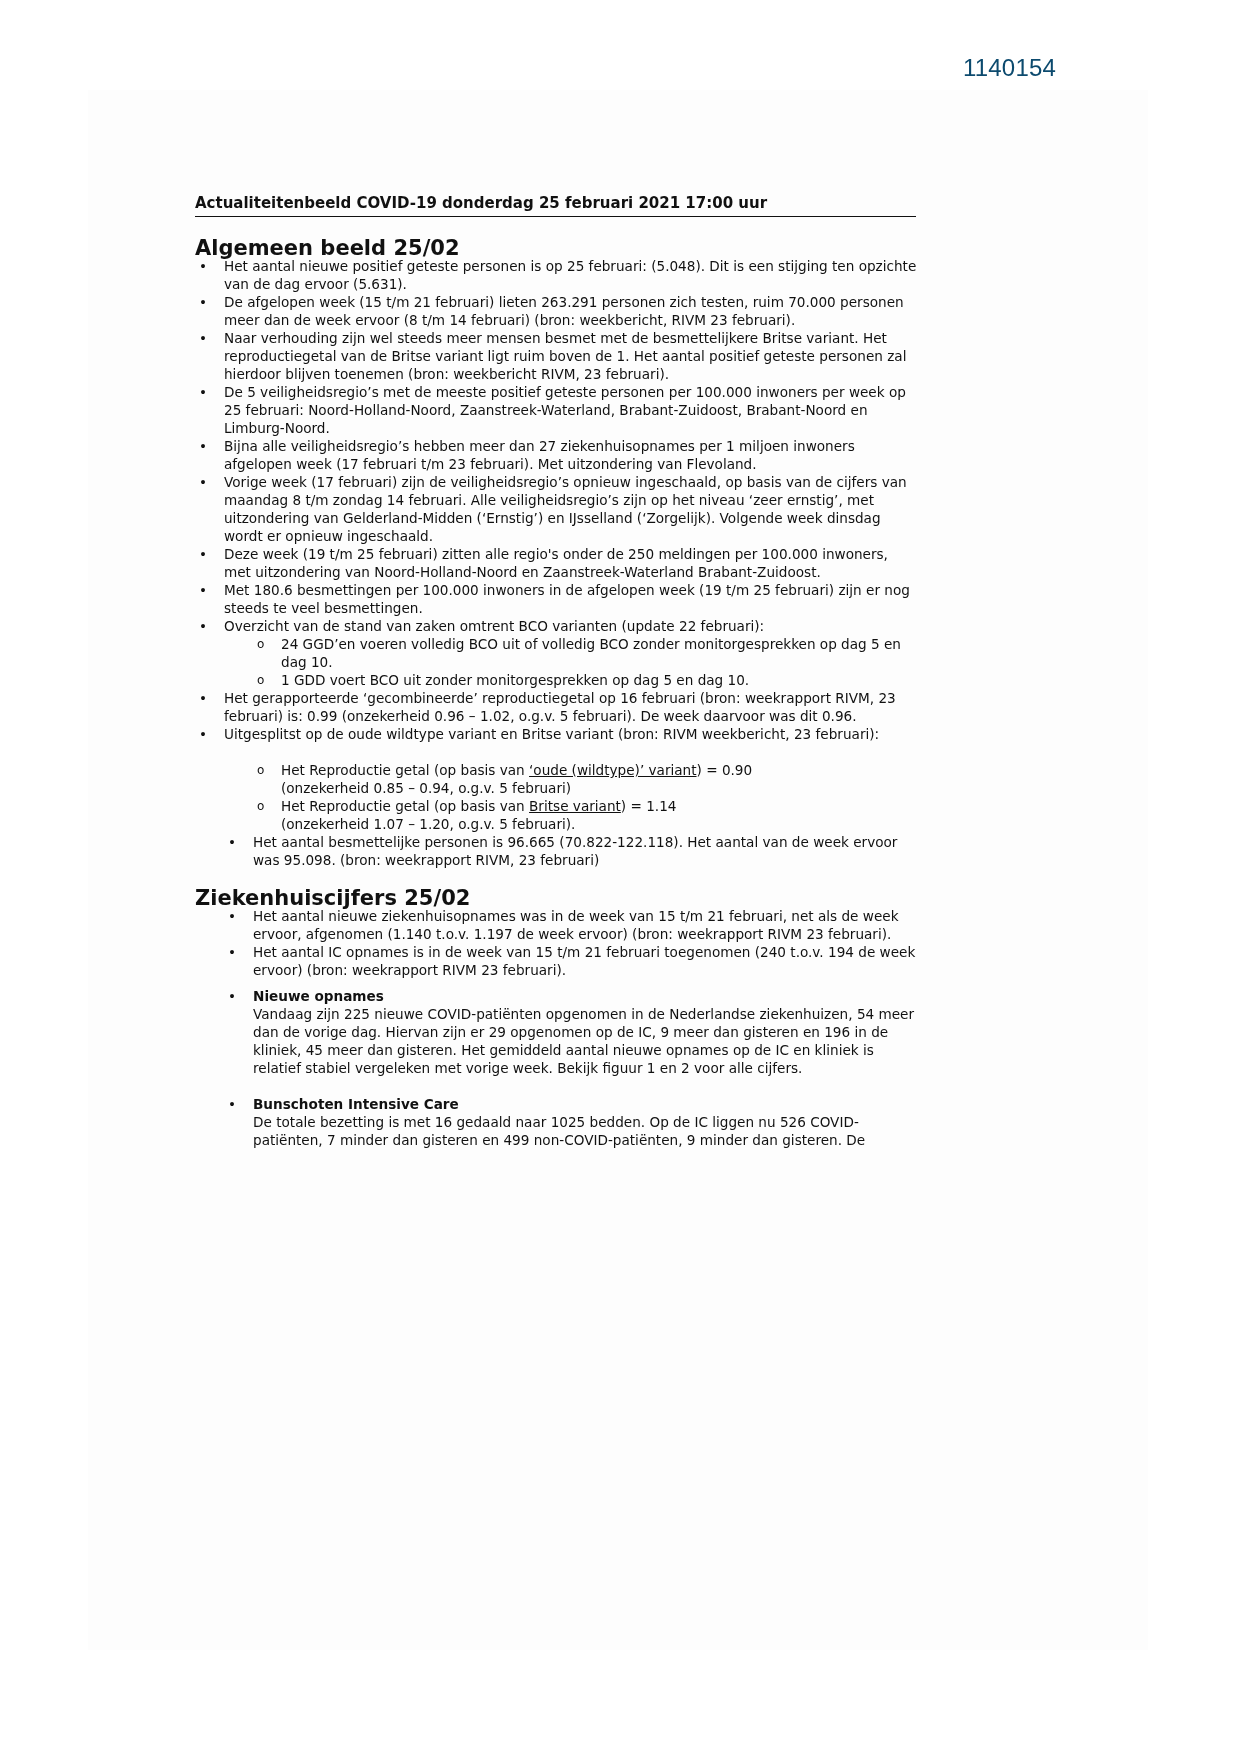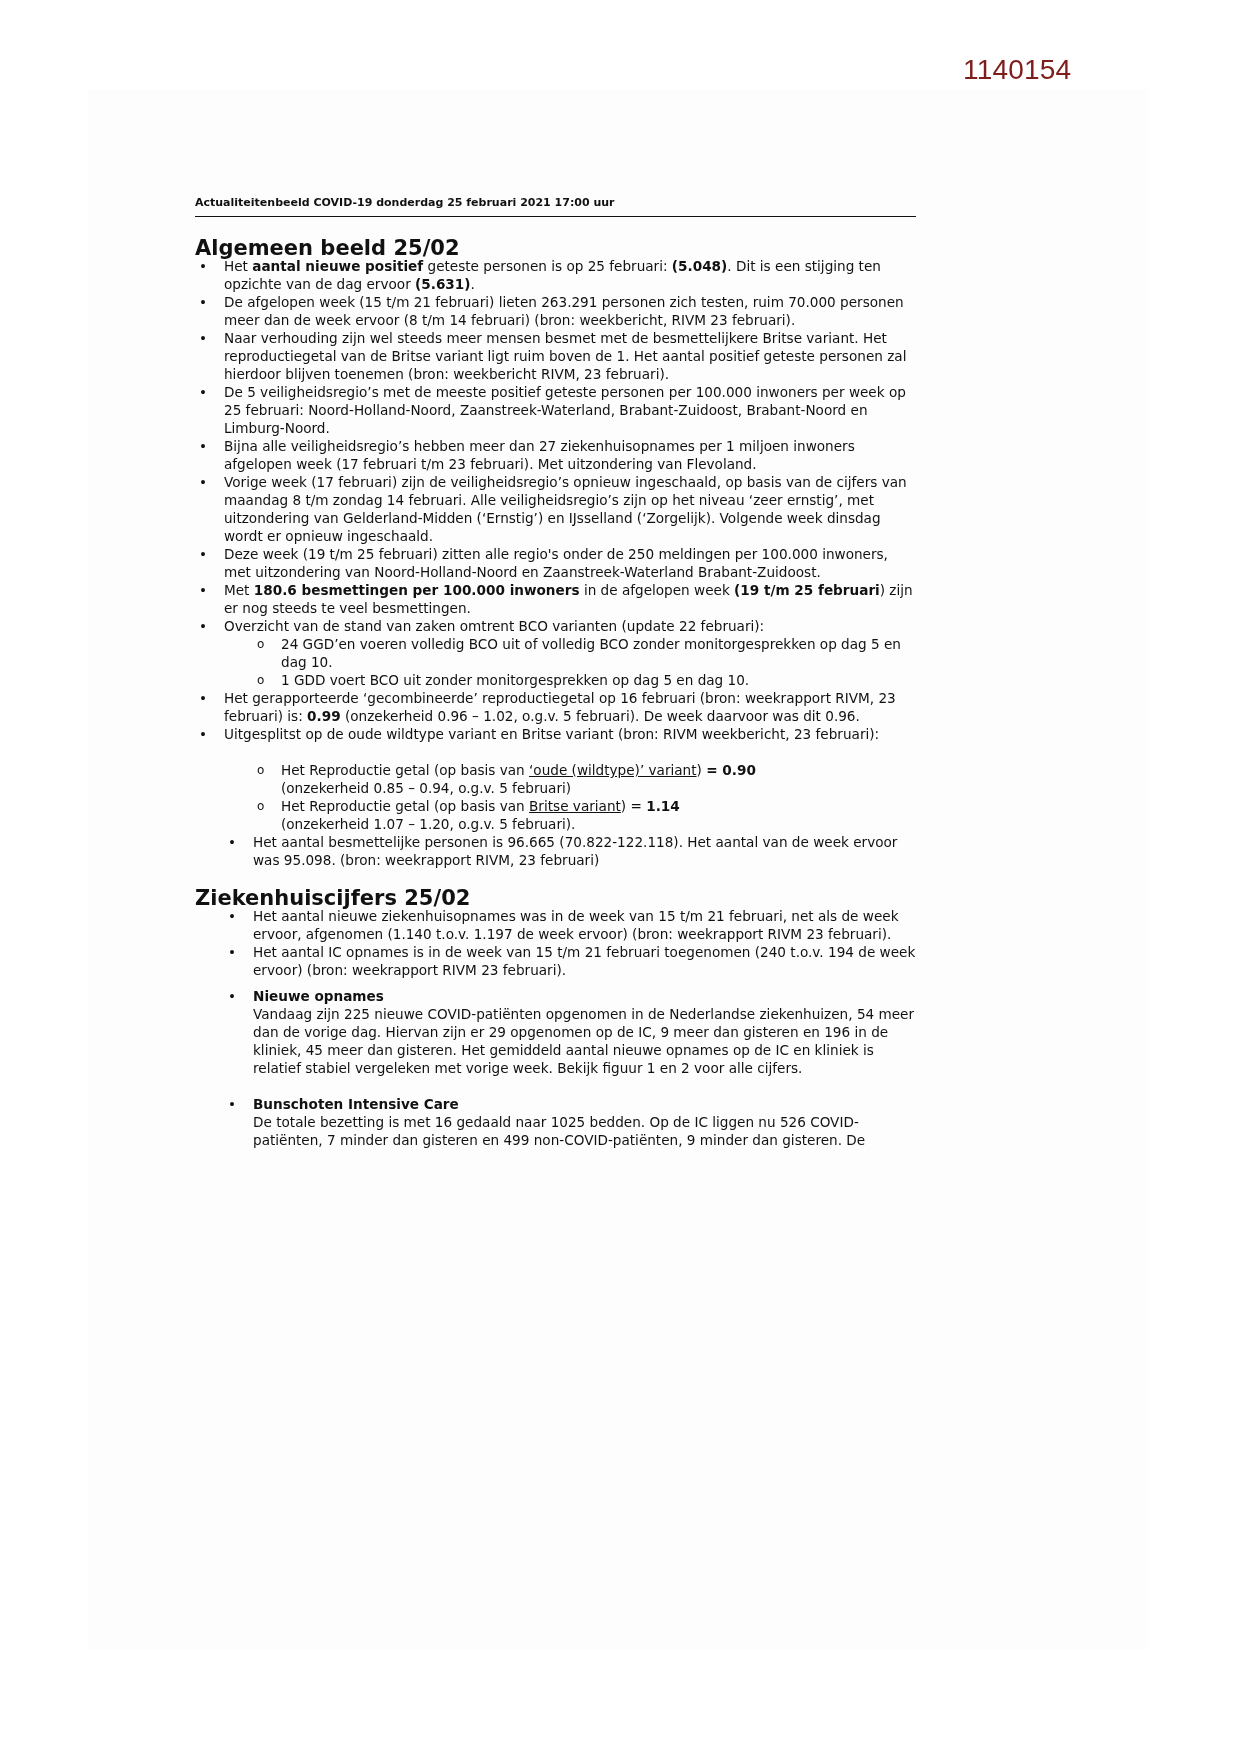--- a/index.html
+++ b/index.html
@@ -1,35 +1,35 @@
 <!DOCTYPE html>
 <html><head>
 <meta charset="utf-8">
 <style>
   html, body { margin: 0; padding: 0; background: #ffffff; }
   body { width: 1241px; height: 1754px; position: relative; overflow: hidden;
          font-family: "DejaVu Sans", sans-serif; color: #111; }
   .doc-id { position: absolute; left: 963px; top: 54px; font-family: "Liberation Sans", sans-serif;
-            font-size: 28px; color: #7f1d1d; letter-spacing: 0.2px; }
+            font-size: 24px; color: #0c4a6e; letter-spacing: 0.2px; }
   .scan { position: absolute; left: 88px; top: 90px; width: 1060px; height: 1560px; background: #fdfdfd; }
   .page { position: absolute; left: 195px; top: 194px; width: 722px; font-size: 13.6px; line-height: 18px; }
-  .title { font-weight: bold; font-size: 11px; line-height: 18px; padding-bottom: 4px;
+  .title { font-weight: bold; font-size: 15px; line-height: 18px; padding-bottom: 4px;
            border-bottom: 1.5px solid #111; width: 721px; white-space: nowrap; }
   .h2 { font-weight: bold; font-size: 21px; margin-top: 18px; line-height: 18px; }
   ul { margin: 0; padding: 0; list-style: none; }
   li { position: relative; }
   .l1 > li { padding-left: 29px; }
   .l1 > li::before { content: "•"; position: absolute; left: 4px; top: 0; }
   .l1b > li { padding-left: 58px; }
   .l1b > li::before { content: "•"; position: absolute; left: 33px; top: 0; }
   .l2 > li { padding-left: 86px; margin-left: -29px; }
   .l2 > li::before { content: "o"; position: absolute; left: 62px; top: 0; font-size: 12px; }
   .gap { height: 18px; }
   .sub-head { font-weight: bold; }
-  b { font-weight: bold; }
+  b { font-weight: normal; }
   u { text-decoration: underline; }
 </style>
 </head>
 <body>
 
 <div class="scan"></div>
 
 <div class="doc-id">1140154</div>
 
 <div class="page">

